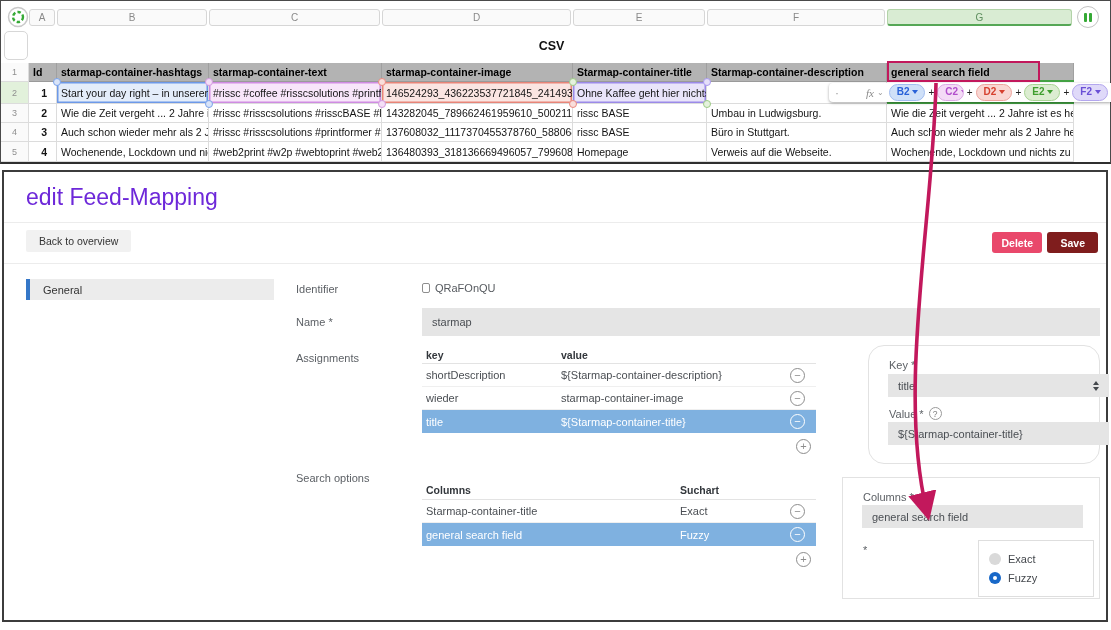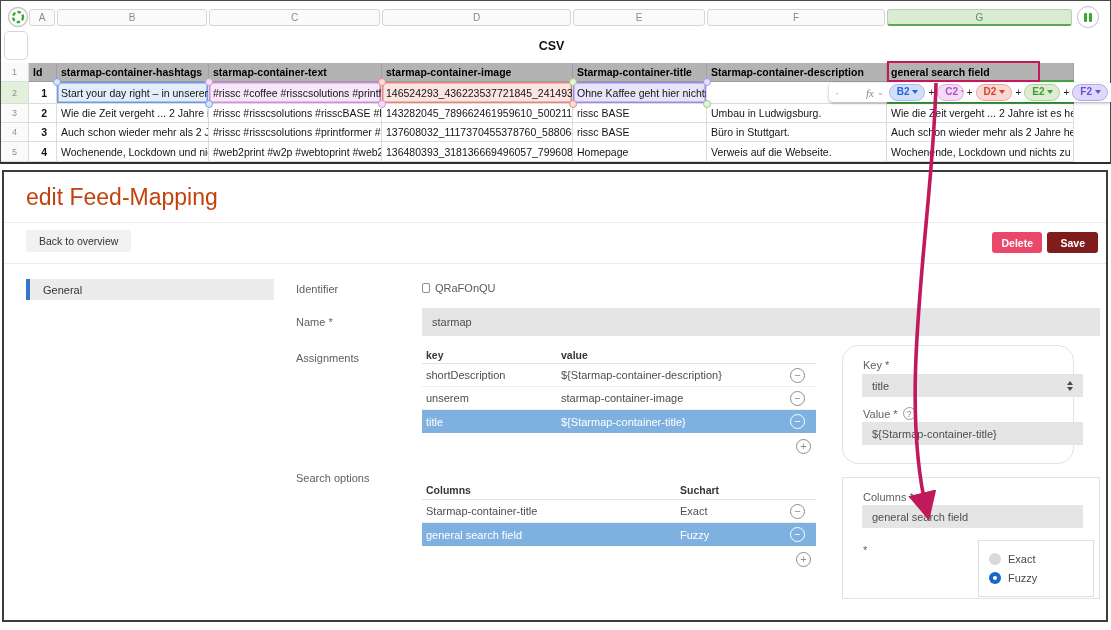--- a/index.html
+++ b/index.html
@@ -55,21 +55,21 @@
   .chip.e { background:#dcedd1; border-color:#a8d494; color:#3f9e2f; } .chip.e .tri{ border-top-color:#3f9e2f; }
   .chip.f { background:#dfd9f9; border-color:#b3a6ee; color:#6a4fd6; } .chip.f .tri{ border-top-color:#6a4fd6; }
   .plus-sep { font-size:10px; color:#222; }
   .annotate-box { left:886px; top:60px; width:153px; height:21px; border:2.5px solid #c2185c; z-index:40; }
 
   
   .arrow-svg { left:0; top:0; z-index:60; pointer-events:none; }
 
   
   .app-panel { left:2px; top:170px; width:1106px; height:452px; background:#fff; border:2px solid #3c3c3c; }
-  .app-title { left:22px; top:12px; font-size:23px; color:#c2410c; }
+  .app-title { left:22px; top:12px; font-size:23px; color:#6d28d9; }
   .hr { left:0; width:1102px; height:1px; background:#ececec; }
   .btn { display:flex; align-items:center; justify-content:center; font-size:10.5px; border-radius:2px; }
   .btn-back { left:22px; top:58px; height:22px; padding:0 13px; background:#f1f1f1; color:#333; }
   .btn-delete { top:60px; right:64px; height:21px; padding:0 9px; background:#e9486b; color:#fff; font-weight:bold; border-radius:3px; }
   .btn-save { top:60px; right:8px; height:21px; padding:0 13px; background:#7f1d1d; color:#fff; font-weight:bold; border-radius:3px; }
   .side-item { left:22px; top:107px; width:248px; height:21px; background:#ececec; border-left:4px solid #3577c8;
     display:flex; align-items:center; padding-left:13px; font-size:11px; color:#333; }
   .flabel { font-size:11px; color:#5d6166; }
   .fval { font-size:11px; color:#565a5f; display:flex; align-items:center; gap:5px; }
   .copy-ic { display:inline-block; width:8px; height:10px; border:1px solid #8e8e8e; border-radius:2px; }
@@ -82,21 +82,21 @@
   .dt-row.on { background:#7fb1e0; color:#fff; border-bottom:none; }
   .g-asg  { grid-template-columns:135px 1fr 26px; }
   .g-srch { grid-template-columns:254px 1fr 26px; }
   .cellpad { padding-left:4px; white-space:nowrap; overflow:hidden; }
   .circ-btn { width:15px; height:15px; border:1.2px solid #8d8d8d; border-radius:50%; color:#8d8d8d;
     display:flex; align-items:center; justify-content:center; font-size:11px; line-height:1; }
   .dt-row.on .circ-btn { border-color:#fff; color:#fff; }
   .addrow { display:flex; justify-content:flex-end; padding:6px 5px 0 0; }
 
   .card { background:#fff; border:1px solid #e2e2e2; }
-  .card1 { left:838px; top:173px; width:232px; height:119px;border-radius:16px; }
+  .card1 { left:864px; top:173px; width:232px; height:119px;border-radius:16px; }
   .card2 { left:838px; top:305px; width:258px; height:122px; }
   .help-ic { width:13px; height:13px; border:1px solid #9a9a9a; border-radius:50%; display:inline-flex;
     align-items:center; justify-content:center; font-size:8.5px; color:#7d7d7d; }
   .stepper { display:flex; flex-direction:column; gap:2px; margin-left:auto; }
   .stepper i { width:0; height:0; border-left:3.5px solid transparent; border-right:3.5px solid transparent; }
   .stepper .up { border-bottom:4px solid #44484d; } .stepper .dn { border-top:4px solid #44484d; }
   .radio-box { left:135px; top:62px; width:116px; height:57px; border:1px solid #dedede; background:#fff; padding:8px 0 0 10px; }
   .radio-row { display:flex; align-items:center; gap:7px; height:19px; font-size:11px; color:#44484d; }
   .rdot { width:12px; height:12px; border-radius:50%; }
   .rdot.off { background:#d9d9d9; }
@@ -256,21 +256,21 @@
         <div class="cellpad">key</div>
         <div class="cellpad">value</div>
         <div></div>
       </div>
       <div class="dt-row g-asg">
         <div class="cellpad">shortDescription</div>
         <div class="cellpad">${Starmap-container-description}</div>
         <div class="circ-btn">−</div>
       </div>
       <div class="dt-row g-asg">
-        <div class="cellpad">unserem</div>
+        <div class="cellpad">wieder</div>
         <div class="cellpad">starmap-container-image</div>
         <div class="circ-btn">−</div>
       </div>
       <div class="dt-row g-asg on">
         <div class="cellpad">title</div>
         <div class="cellpad">${Starmap-container-title}</div>
         <div class="circ-btn">−</div>
       </div>
       <div class="addrow">
         <div class="circ-btn">+</div>

